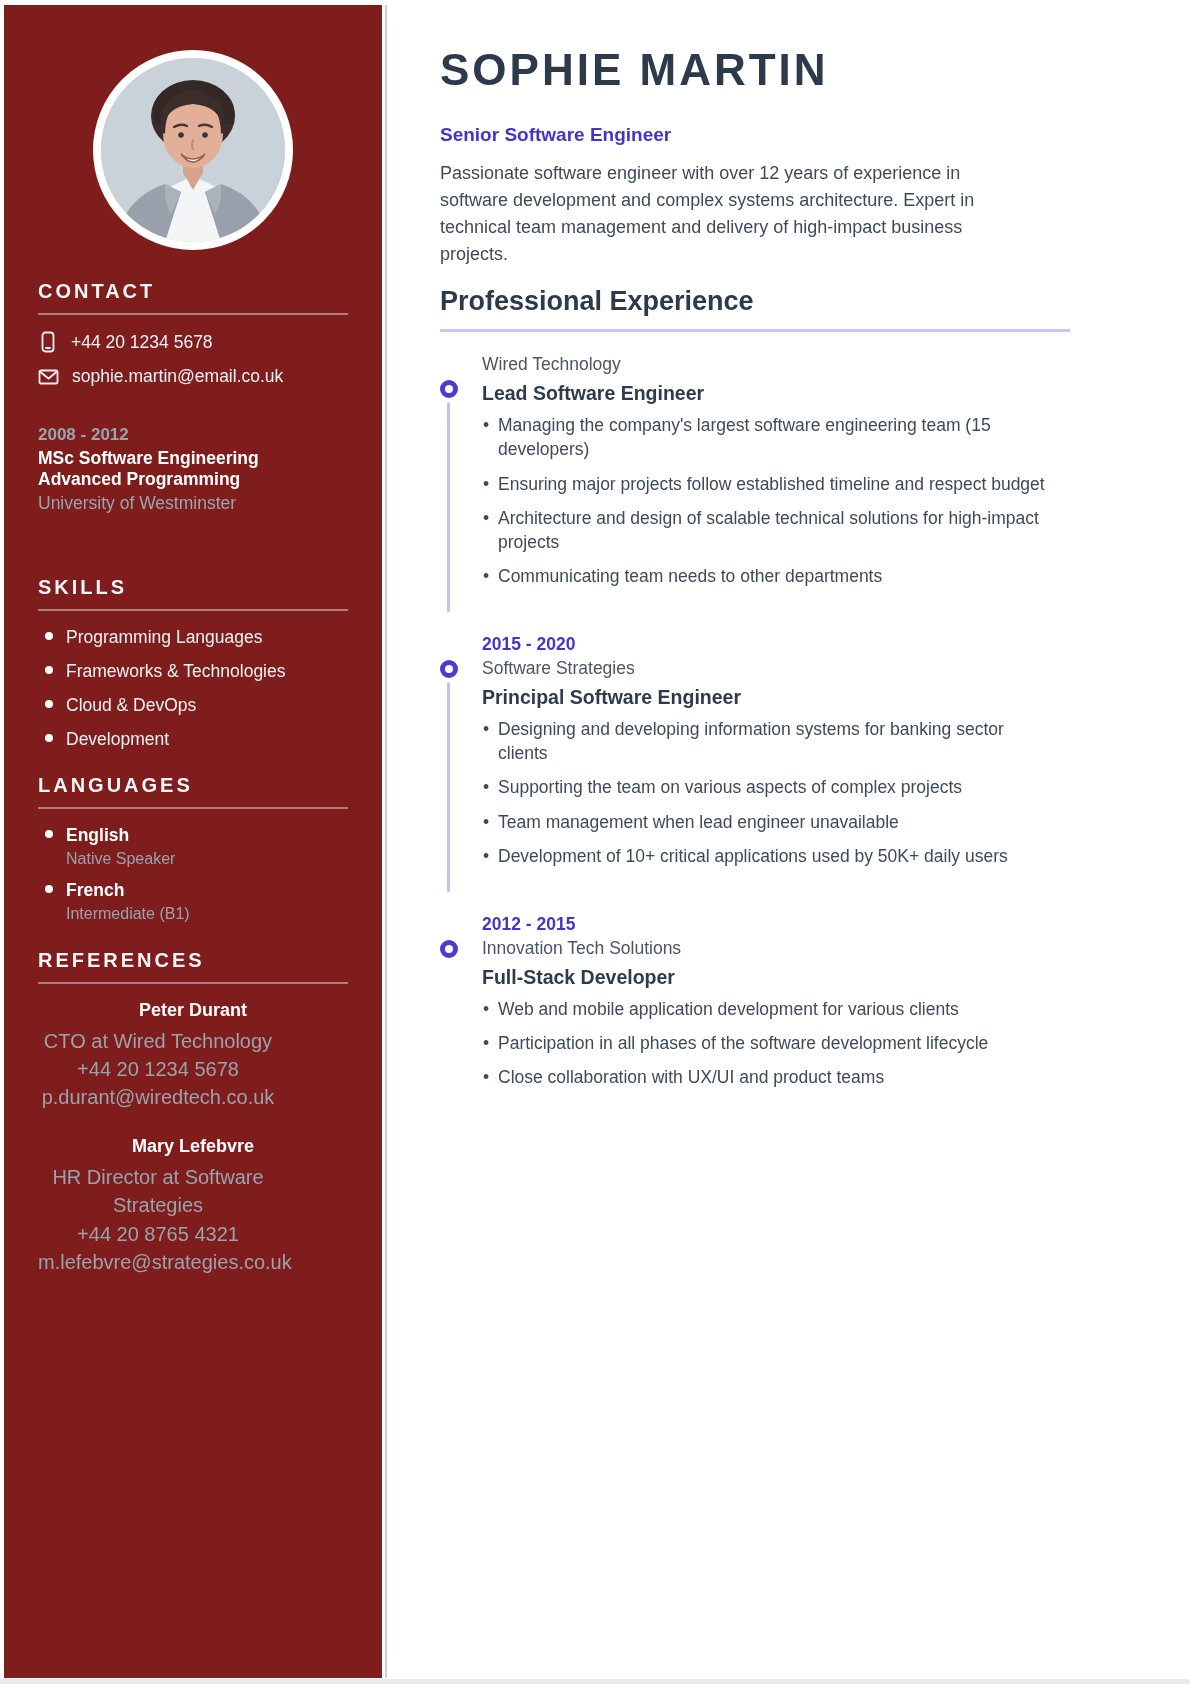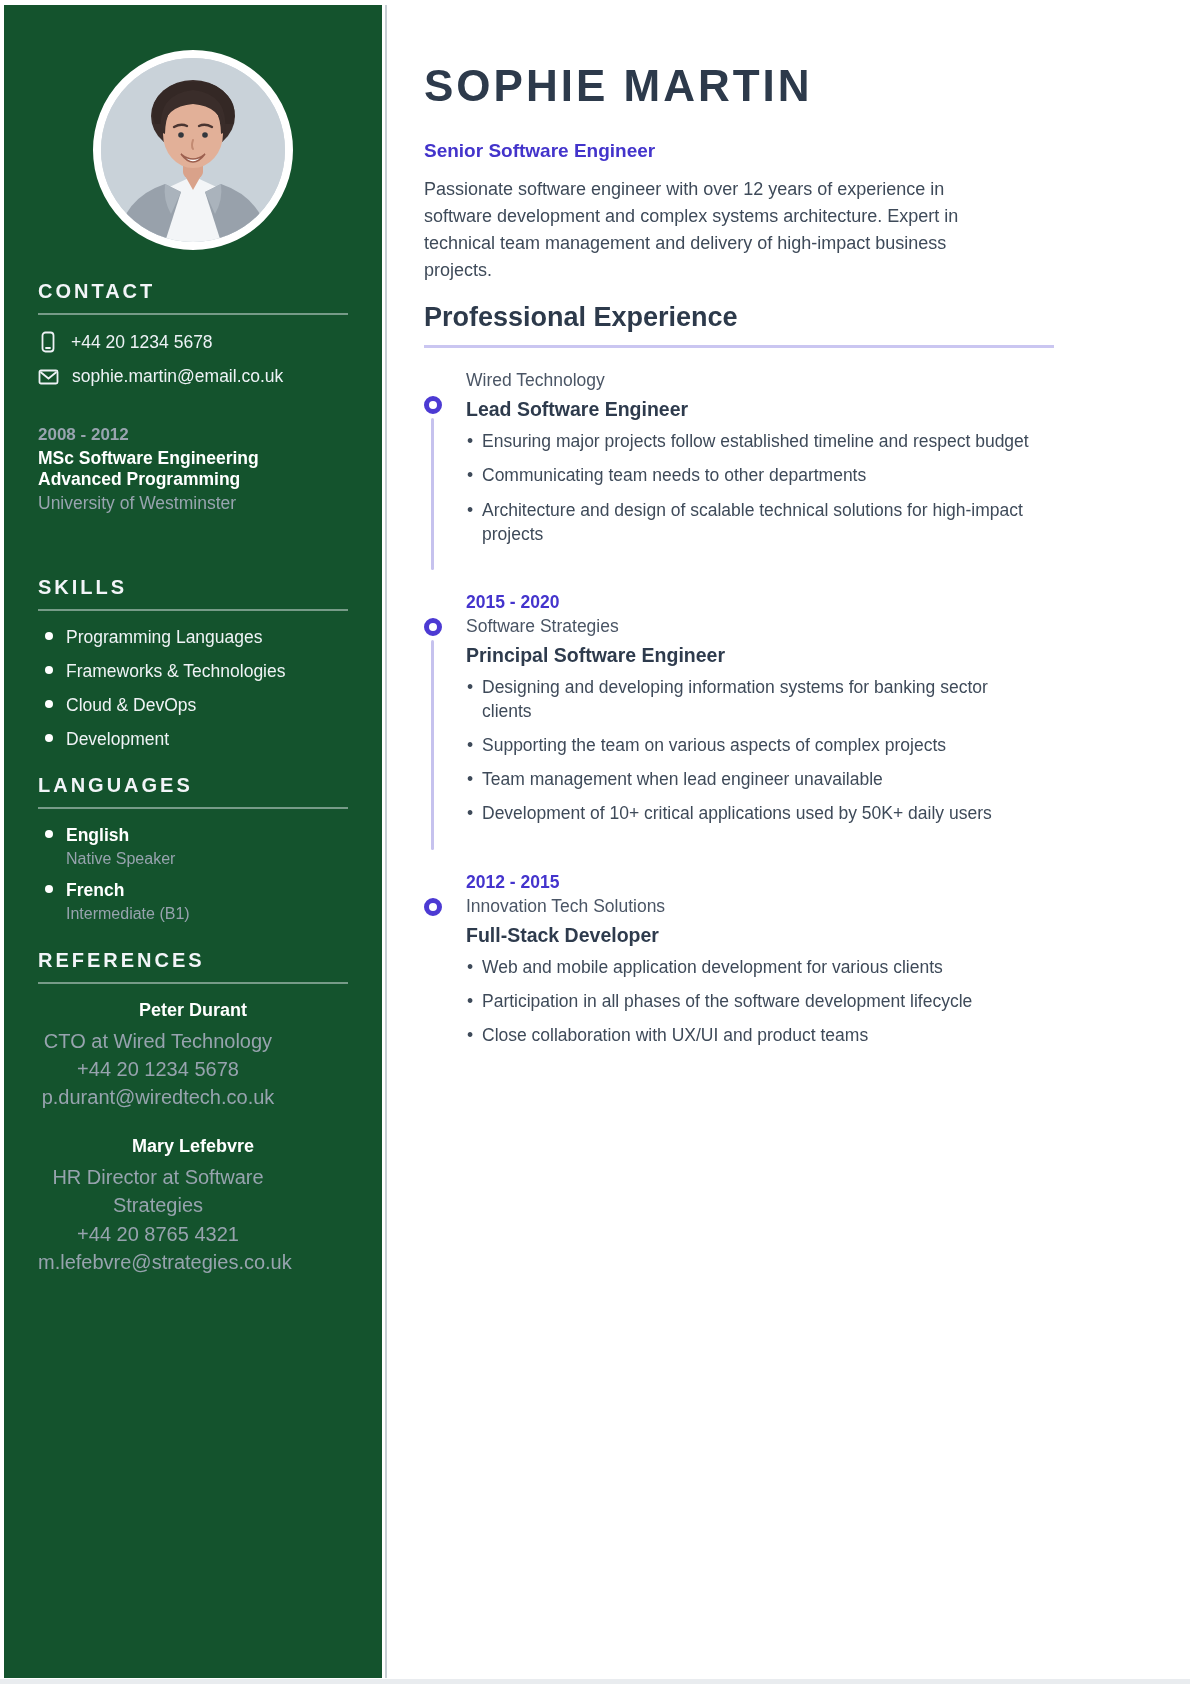--- a/index.html
+++ b/index.html
@@ -3,21 +3,21 @@
 <meta charset="utf-8">
 <style>
   html,body{margin:0;padding:0;background:#ffffff;}
   .canvas{
     position:relative;width:1190px;height:1684px;background:#ffffff;
     font-family:"Liberation Sans",sans-serif;overflow:hidden;
   }
   
   .sidebar{
     position:absolute;left:4px;top:5px;width:378px;height:1673px;
-    background:#14532d;box-sizing:border-box;padding:0 34px;
+    background:#7f1d1d;box-sizing:border-box;padding:0 34px;
   }
   .sidebar-divider{position:absolute;left:385px;top:5px;width:2px;height:1673px;background:#c7ced4;}
   .bottom-strip{position:absolute;left:0;bottom:0;width:100%;height:5px;background:#e9ecef;}
 
   .avatar-ring{
     width:184px;height:184px;border:8px solid #ffffff;border-radius:50%;
     margin:45px auto 0;overflow:hidden;background:#c9d2d9;
   }
   .avatar-ring svg{display:block;width:184px;height:184px;}
 
@@ -49,21 +49,21 @@
   .lang-name::before{
     content:"";position:absolute;left:7px;top:5px;width:8px;height:8px;border-radius:50%;background:#ffffff;
   }
   .lang-level{padding-left:28px;font-size:16px;color:#97a3ae;margin:4px 0 12px;}
 
   .ref{margin-bottom:24px;text-align:center;}
   .ref-name{font-size:18px;font-weight:bold;color:#ffffff;margin-bottom:6px;}
   .ref-line{font-size:20px;color:#97a3ae;line-height:1.42;max-width:240px;}
 
   
-  .main{position:absolute;left:424px;top:0;width:630px;margin-top:16px;}
+  .main{position:absolute;left:440px;top:0;width:630px;}
   .name{
     margin-top:46px;font-size:44px;font-weight:bold;letter-spacing:3px;
     color:#2d3a4b;line-height:1.1;
   }
   .job-title{margin-top:26px;font-size:19px;font-weight:bold;color:#4334cb;}
   .summary{margin-top:14px;width:570px;font-size:18px;line-height:1.5;color:#3e4a59;}
   .exp-heading{
     margin-top:16px;font-size:27px;font-weight:bold;color:#2d3a4b;
     padding-bottom:12px;border-bottom:3px solid #cac6f1;
   }
@@ -199,23 +199,24 @@
     <h2 class="exp-heading">Professional Experience</h2>
 
     <div class="exp-list">
 
       <div class="exp-item">
         <span class="marker"></span>
         <span class="tline"></span>
         <div class="exp-company">Wired Technology</div>
         <div class="exp-role">Lead Software Engineer</div>
         <ul class="exp-bullets">
+          <li>Managing the company's largest software engineering team (15 developers)</li>
           <li>Ensuring major projects follow established timeline and respect budget</li>
+          <li>Architecture and design of scalable technical solutions for high-impact projects</li>
           <li>Communicating team needs to other departments</li>
-          <li>Architecture and design of scalable technical solutions for high-impact projects</li>
         </ul>
       </div>
 
       <div class="exp-item">
         <span class="marker"></span>
         <span class="tline"></span>
         <div class="exp-period">2015 - 2020</div>
         <div class="exp-company">Software Strategies</div>
         <div class="exp-role">Principal Software Engineer</div>
         <ul class="exp-bullets">

